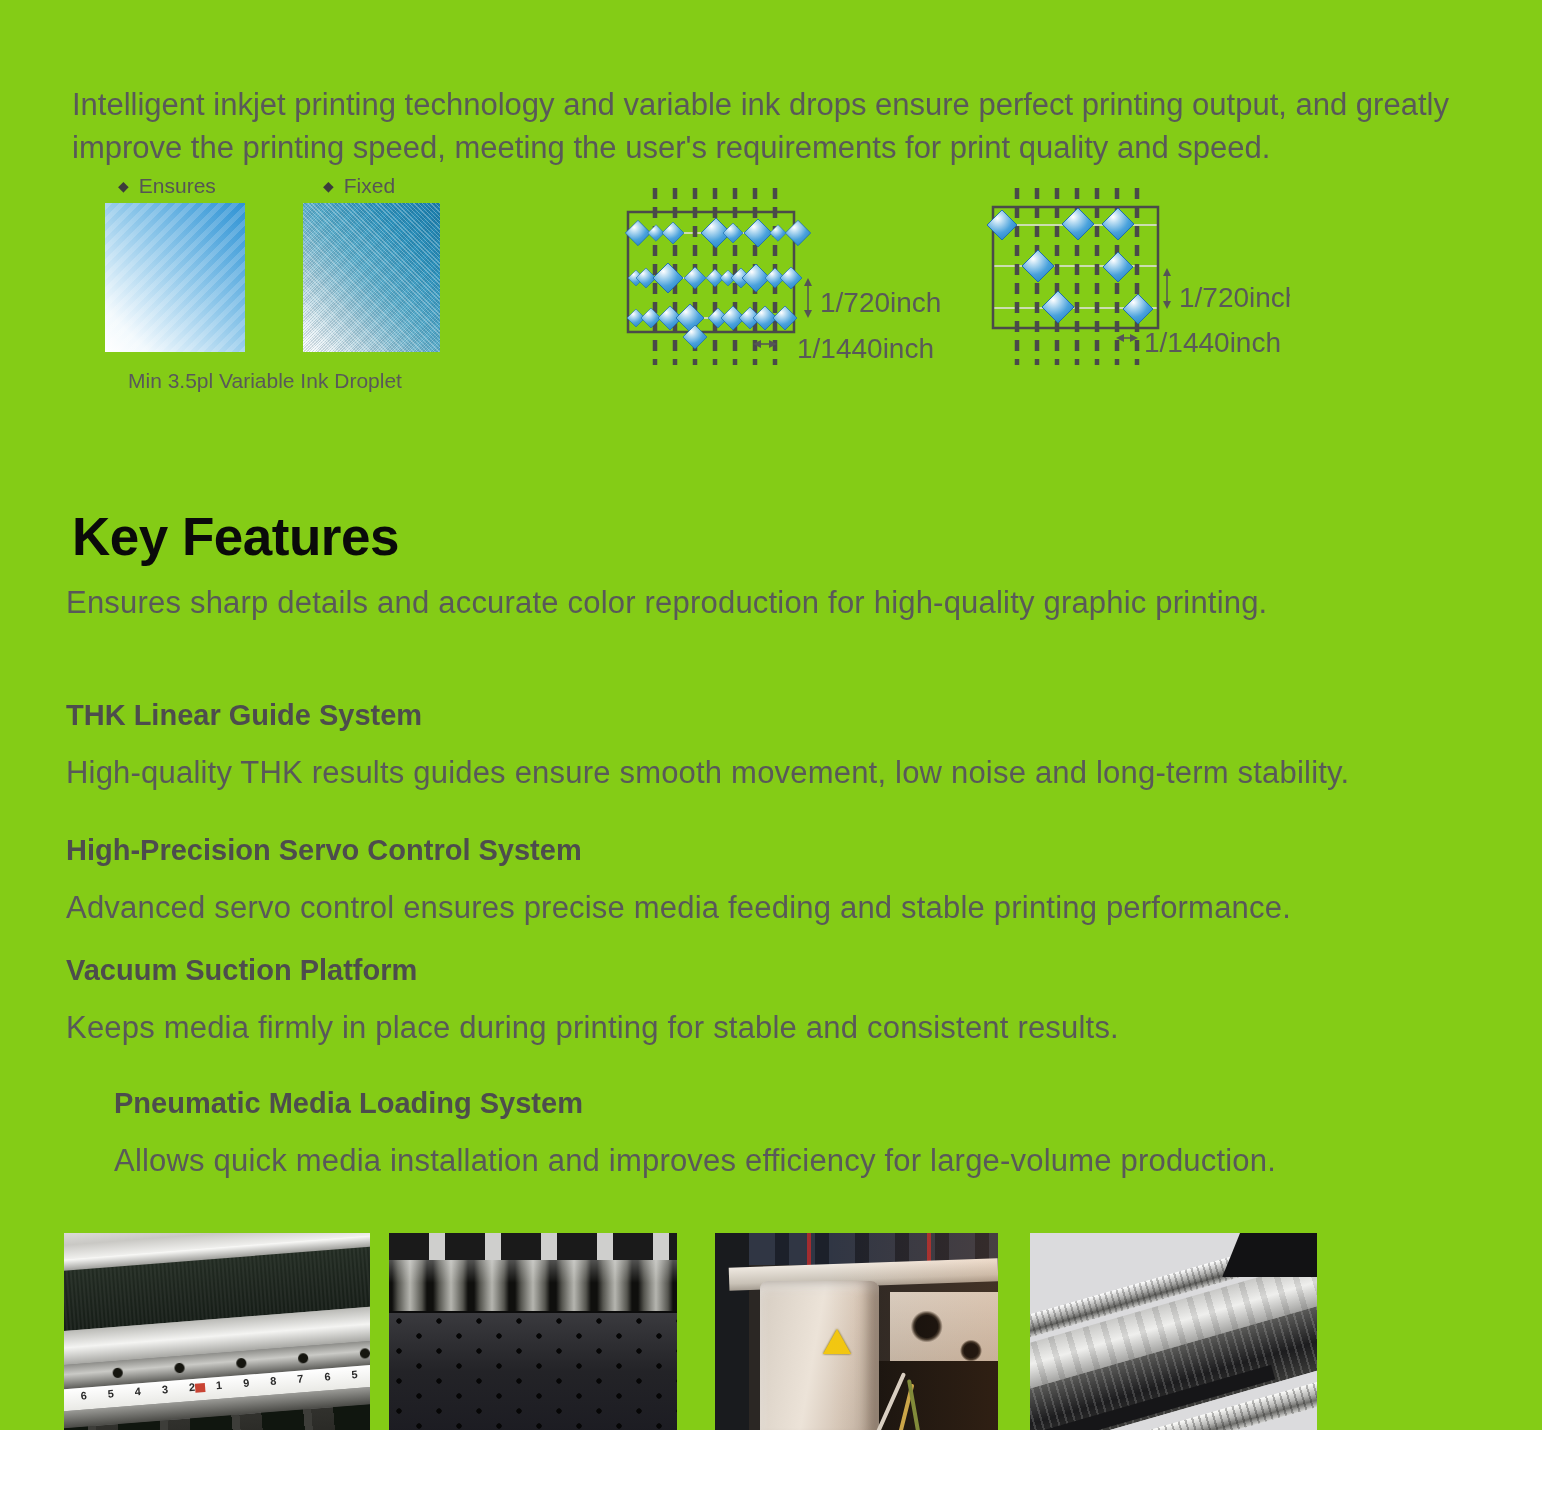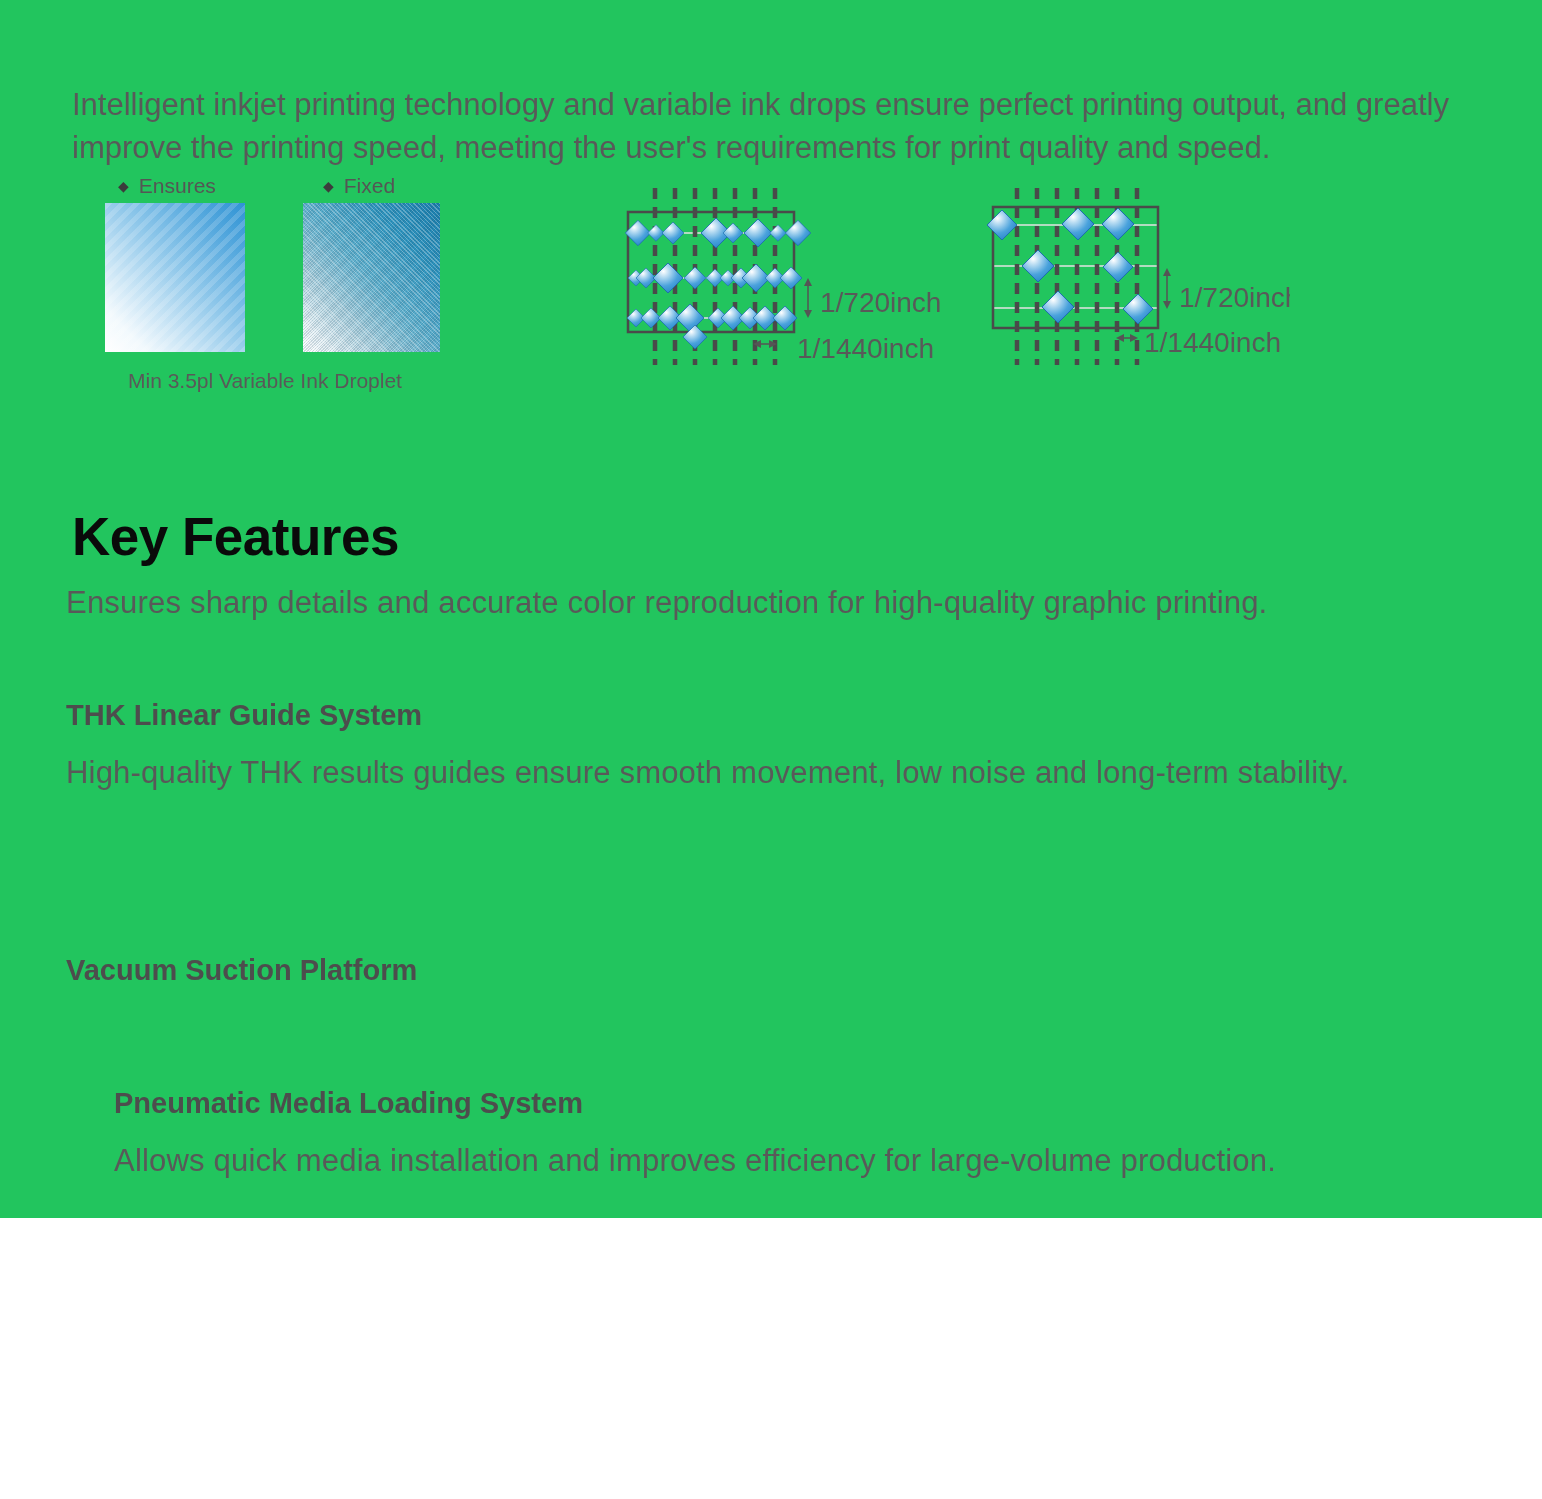--- a/index.html
+++ b/index.html
@@ -1,16 +1,16 @@
 <!DOCTYPE html>
 <html><head>
 <meta charset="utf-8">
 <style>
   html,body{margin:0;padding:0;background:#ffffff;}
-  .page{position:relative;width:1542px;height:1218px;background:#22c55e;
+  .page{position:relative;width:1542px;height:1430px;background:#84cc16;
         font-family:"Liberation Sans",sans-serif;overflow:hidden;}
 
   
   .intro{position:absolute;left:72px;top:52px;width:1430px;
          font-size:31px;line-height:43px;color:#595959;}
 
   
   .swatch-label{position:absolute;top:174px;font-size:21px;color:#555555;
                 display:flex;align-items:center;gap:10px;white-space:nowrap;}
   .swatch-label .bullet{font-size:14px;color:#3c3c3c;}
@@ -260,22 +260,27 @@
 
   <h1 class="kf-title">Key Features</h1>
 
   <div class="feature f1">
     <p>Ensures sharp details and accurate color reproduction for high-quality graphic printing.</p>
   </div>
   <div class="feature f2">
     <h3>THK Linear Guide System</h3>
     <p>High-quality THK results guides ensure smooth movement, low noise and long-term stability.</p>
   </div>
+  <div class="feature f3">
+    <h3>High-Precision Servo Control System</h3>
+    <p>Advanced servo control ensures precise media feeding and stable printing performance.</p>
+  </div>
   <div class="feature f4">
     <h3>Vacuum Suction Platform</h3>
+    <p>Keeps media firmly in place during printing for stable and consistent results.</p>
   </div>
   <div class="feature f5">
     <h3>Pneumatic Media Loading System</h3>
     <p>Allows quick media installation and improves efficiency for large-volume production.</p>
   </div>
 
   <div class="photo photo1">
     <div class="p1-rot">
       <div class="p1-sky"></div>
         <div class="p1-edge"></div>

